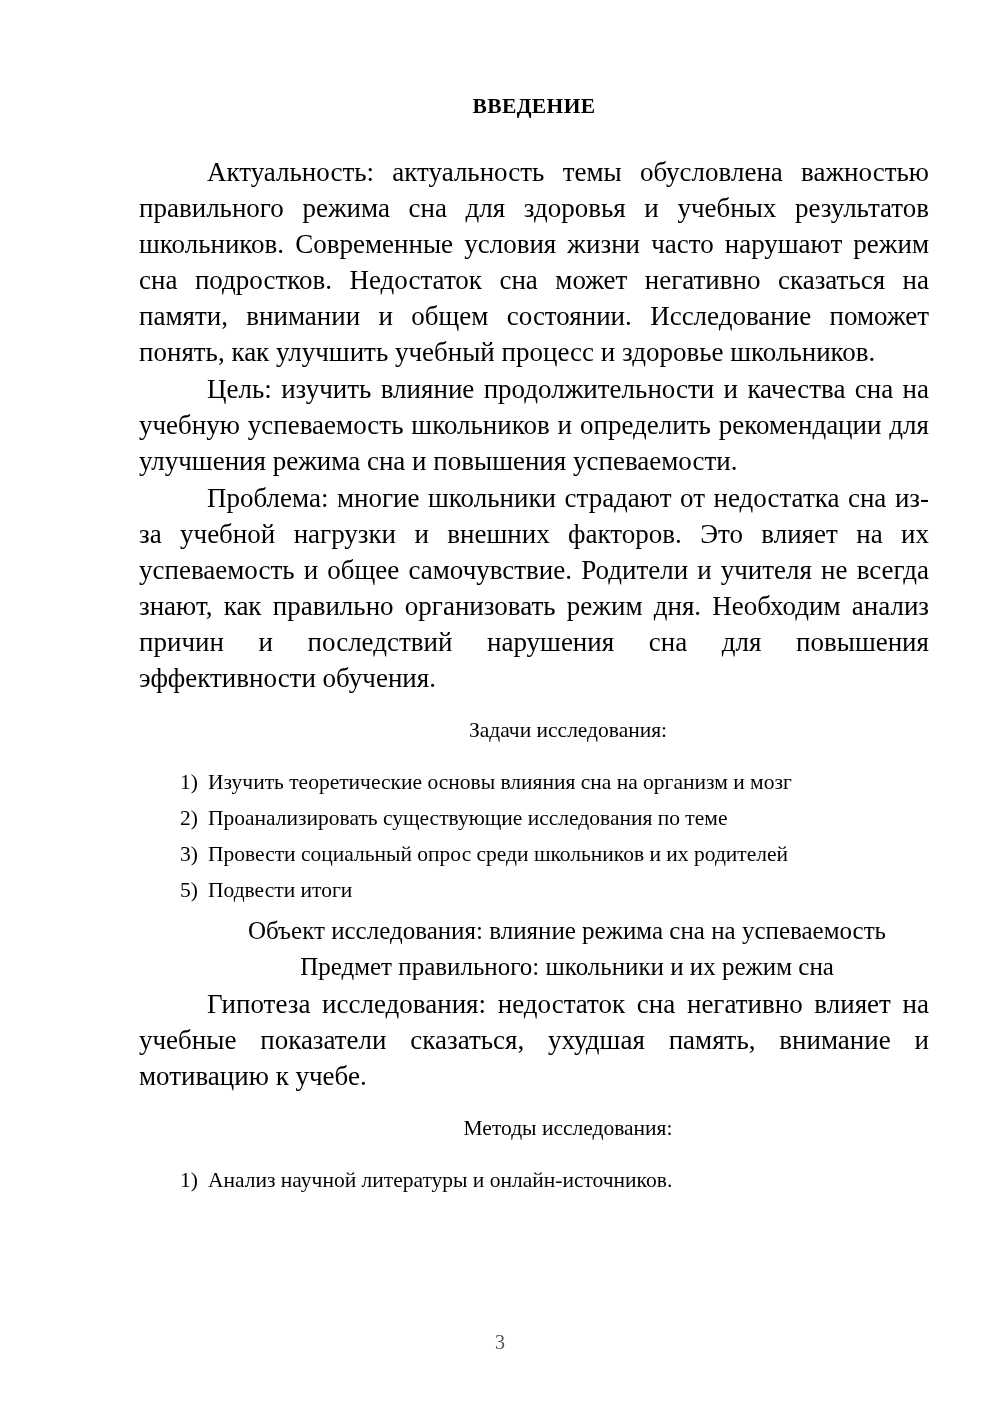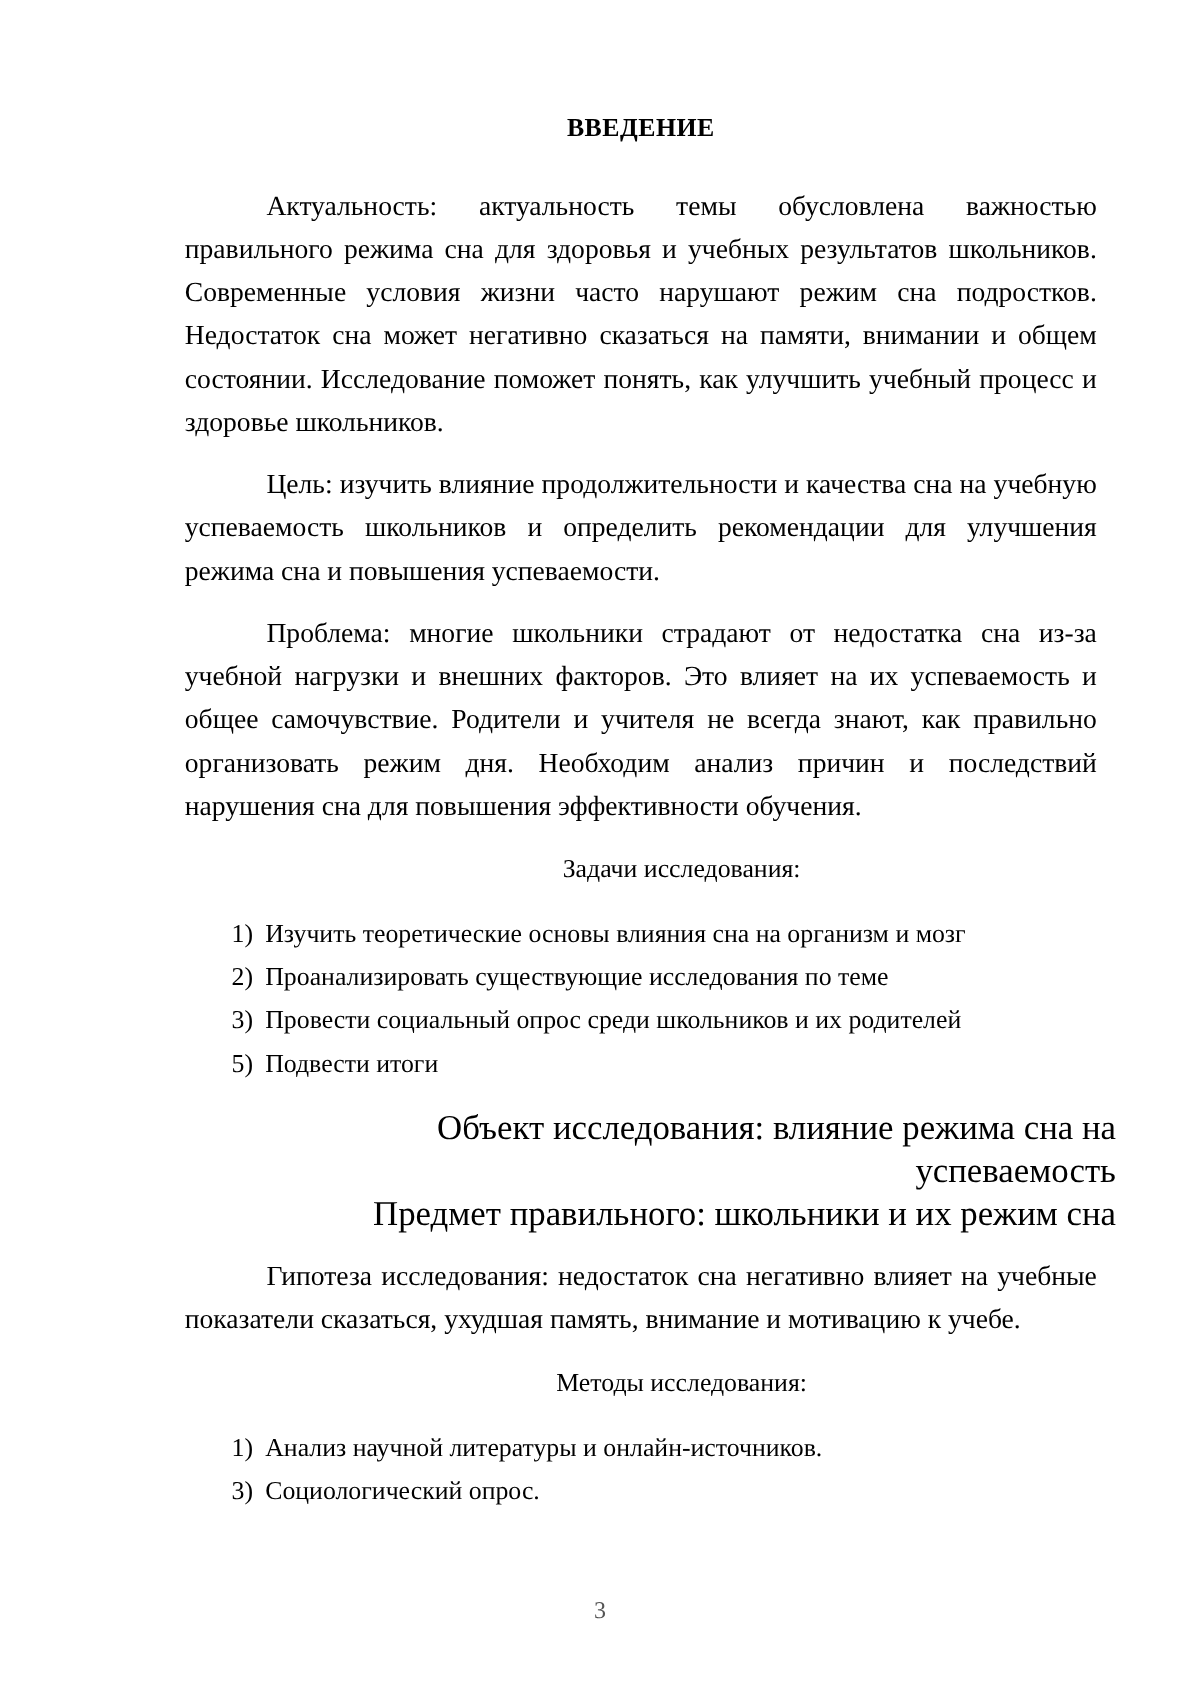--- a/index.html
+++ b/index.html
@@ -29,58 +29,58 @@
   }
   .doc-heading {
     font-size: 21.5px;
     font-weight: bold;
     text-align: center;
     letter-spacing: 0.4px;
     line-height: 36px;
     margin: 0 0 30px 0;
   }
   .para {
-    font-size: 23px;
+    font-size: 27px;
     line-height: 36px;
     text-align: justify;
     text-justify: inter-word;
     text-indent: 68px;
-    margin: 16px;
+    margin: 1px;
     hyphens: none;
   }
   .sub-head {
     font-size: 21.5px;
     line-height: 36px;
     text-align: center;
     text-indent: 68px;
     margin: 16px;
     font-family: Liberation Serif, serif;
   }
   .list {
     list-style: none;
-    margin: 18px;
+    margin: 5px;
     padding: 0;
   }
   .list-item {
     font-size: 21.5px;
     line-height: 36px;
     text-align: left;
     margin: 0;
     padding-left: 37px;
     text-indent: -0px;
     display: block;
   }
   .list-item .num {
     display: inline-block;
     min-width: 28px;
   }
   .inline-head {
-    font-size: 29px;
+    font-size: 25px;
     line-height: 36px;
-    text-align: right;
+    text-align: center;
     margin: 0;
     padding-left: 66px;
   }
   .page-number {
     position: absolute;
     left: 0;
     right: 0;
     top: 1330px;
     text-align: center;
     font-size: 20px;
@@ -124,21 +124,18 @@
     <p class="inline-head">Предмет правильного: школьники и их режим сна</p>
 
     <p class="para">Гипотеза исследования: недостаток сна негативно влияет на учебные показатели сказаться, ухудшая память, внимание и мотивацию к учебе.</p>
 
     <p class="sub-head">Методы исследования:</p>
 
     <div class="list">
       <div class="list-item">
         <span class="num">1)</span><span>Анализ научной литературы и онлайн-источников.</span>
       </div>
-      <div class="list-item">
-        <span class="num">3)</span><span>Социологический опрос.</span>
-      </div>
     </div>
 
   </div>
 
   <div class="page-number">3</div>
 </div>
 
 </body></html>

